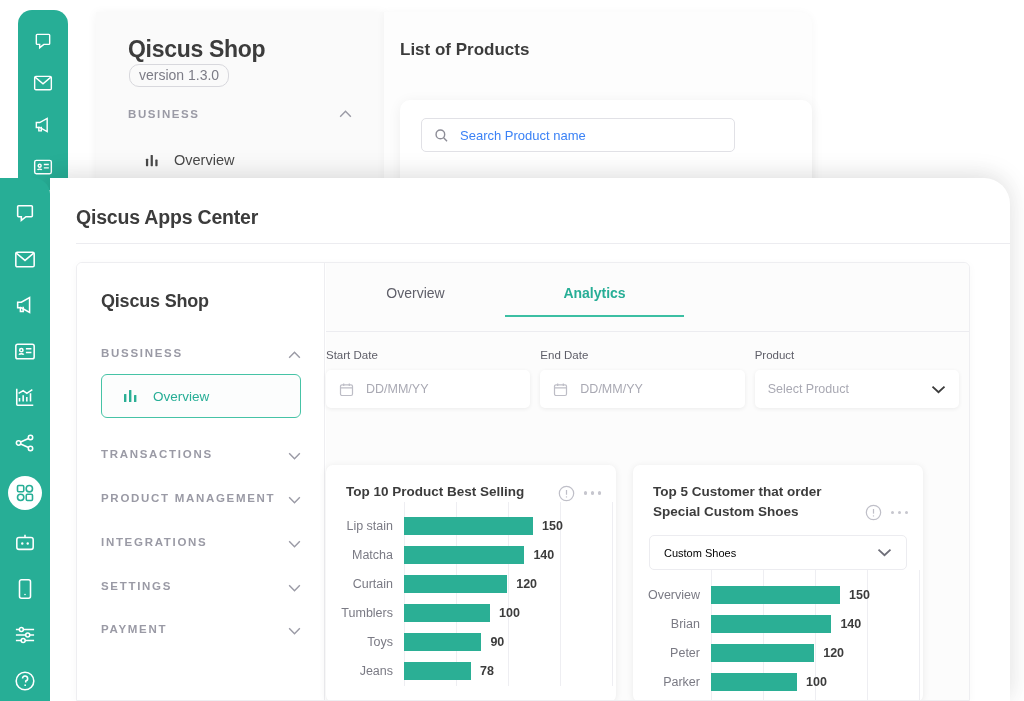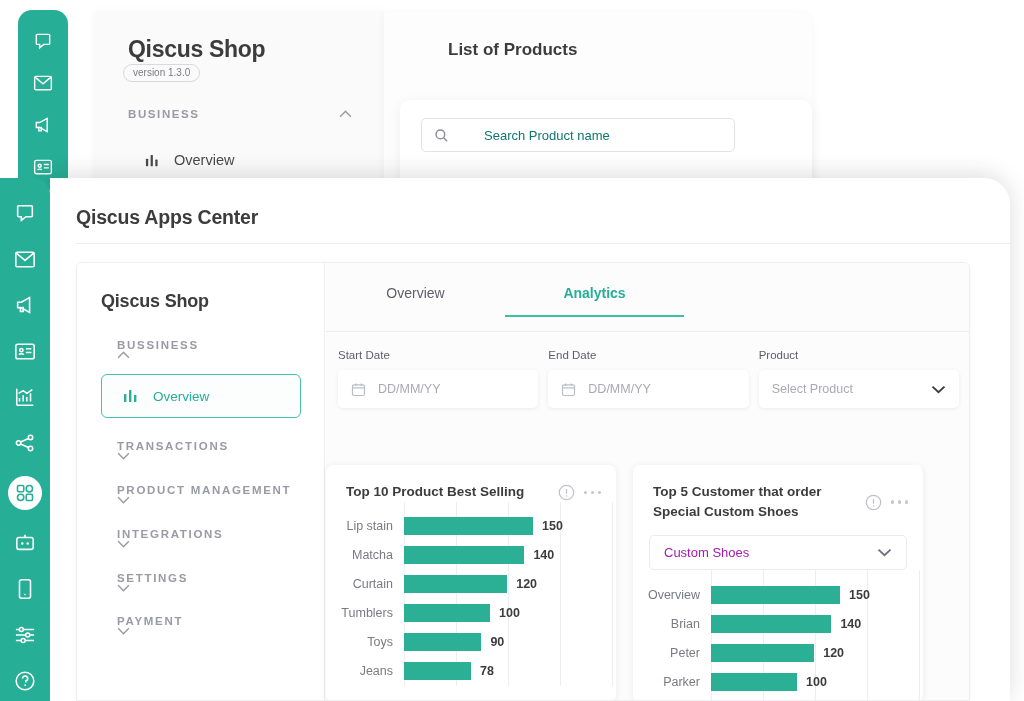--- a/index.html
+++ b/index.html
@@ -21,44 +21,44 @@
   }
   .bg-rail .ic { width:22px; height:22px; color:#fff; display:flex; align-items:center; justify-content:center; }
 
   .bg-panel {
     position:absolute; left:96px; top:12px; width:288px; height:300px;
     background:#fafafa;
     box-shadow: 0 1px 10px rgba(0,0,0,.05);
   }
   .bg-panel-title { position:absolute; left:128px; top:36px; font-size:23px; font-weight:bold; color:#3c3c3c; letter-spacing:-.3px;}
   .bg-version {
-    position:absolute; left:123px; top:64px; border:1px solid #d8d8dd; border-radius:10px;
-    padding:2px 9px 3px; font-size:10px; color:#7c7c86;
+    position:absolute; left:129px; top:64px; border:1px solid #d8d8dd; border-radius:10px;
+    padding:2px 9px 3px; font-size:14px; color:#7c7c86;
   }
   .bg-section { position:absolute; left:128px; top:108px; width:224px; display:flex; align-items:center; justify-content:space-between; }
   .bg-section span { font-size:11.5px; letter-spacing:1.6px; color:#9a9aa5; font-weight:bold; }
   .bg-overview { position:absolute; left:145px; top:152px; display:flex; align-items:center; gap:14px; }
   .bg-overview .lbl { font-size:14.5px; color:#4a4a4a; }
 
   .bg-main {
     position:absolute; left:384px; top:12px; width:428px; height:300px;
     background:#fdfdfd; border-radius:0 12px 0 0;
     box-shadow: 0 1px 10px rgba(0,0,0,.04);
   }
-  .bg-main-title { position:absolute; left:400px; top:40px; font-size:17px; font-weight:bold; color:#3c3c3c;margin-left:48px; }
+  .bg-main-title { position:absolute; left:400px; top:40px; font-size:17px; font-weight:bold; color:#3c3c3c; }
   .bg-card {
     position:absolute; left:400px; top:100px; width:412px; height:220px;
     background:#fff; border-radius:10px 10px 0 0; box-shadow: 0 2px 14px rgba(0,0,0,.06);
   }
   .bg-search {
     position:absolute; left:421px; top:118px; width:314px; height:34px;
     border:1px solid #e1e1e6; border-radius:5px; background:#fff;
     display:flex; align-items:center; padding:0 12px; gap:11px;
   }
-  .bg-search .ph { font-size:13px; color:#0f766e;margin-left:24px; }
+  .bg-search .ph { font-size:13px; color:#3b82f6; }
   .fg-shadow {
     position:absolute; left:50px; top:178px; width:960px; height:523px;
     border-radius:0 26px 0 0;
     background:#fff;
     box-shadow: 0 -3px 26px rgba(0,0,0,.10), -4px 0 26px rgba(0,0,0,.05);
   }
 
   .fg-rail {
     position:absolute; left:0; top:178px; width:50px; height:523px;
     background:#27ae96; border-radius:0 16px 0 0;
@@ -91,22 +91,22 @@
     overflow:hidden;
   }
 
   
   .side-nav {
     position:absolute; left:0; top:0; width:248px; height:439px;
     background:#fff; border-right:1px solid #eeeef1;
   }
   .side-title { position:absolute; left:24px; top:28px; font-size:18px; font-weight:bold; color:#3c3c3c; letter-spacing:-.2px;}
   .nav-group {
-    position:absolute; left:40px; width:200px; height:20px;
-    display:flex; align-items:flex-start; justify-content:space-between;flex-direction:column;
+    position:absolute; left:24px; width:200px; height:20px;
+    display:flex; align-items:flex-end; justify-content:space-between;
   }
   .nav-group span.t { font-size:11.5px; letter-spacing:1.7px; color:#9a9aa5; font-weight:bold; }
   .nav-item-active {
     position:absolute; left:24px; top:111px; width:200px; height:44px;
     border:1px solid #46c3a6; border-radius:6px; background:#fcfdfd;
     display:flex; align-items:center; gap:14px; padding-left:21px;
   }
   .nav-item-active .lbl { font-size:13.5px; color:#27ae96; }
 
   
@@ -114,46 +114,46 @@
   .pane-tabs { position:absolute; left:0; top:22px; width:100%; display:flex; }
   .pane-tabs .ptab {
     width:179px; text-align:center; font-size:14px; color:#60606a;
     padding-bottom:14px; border-bottom:2px solid transparent;
   }
   .pane-tabs .ptab.active { color:#27ae96; font-weight:bold; border-bottom-color:#3cbfa3; }
   .pane-rule { position:absolute; left:0; top:68px; width:100%; height:1px; background:#ececf0; }
 
   .filters { position:absolute; left:0; top:86px; width:100%; display:flex; gap:0; padding-left:0; }
   .filter { width:205px; margin-right:10px; }
-  .filter:first-child { margin-left:12px; }
+  .filter:first-child { margin-left:0; }
   .filter .flbl { font-size:11.5px; color:#5e5e68; margin-bottom:9px; }
   .filter .fbox {
     height:38px; background:#fff; border-radius:5px; box-shadow:0 1px 4px rgba(0,0,0,.07);
     display:flex; align-items:center; padding:0 13px; gap:12px;
   }
   .filter .fbox .ph { font-size:12.5px; color:#a9a9b3; flex:1 1 auto; }
 
   
   .chart-card {
     position:absolute; background:#fff; border-radius:7px;
     box-shadow: 0 1px 7px rgba(0,0,0,.08);
   }
   .cc-left  { left:0px;   top:202px; width:290px; height:237px; }
   .cc-right { left:307px; top:202px; width:290px; height:237px; }
-  .cc-head { position:relative; padding:17px 15px 0 20px; display:flex; justify-content:space-between; align-items:center; }
+  .cc-head { position:relative; padding:17px 15px 0 20px; display:flex; justify-content:space-between; align-items:flex-end; }
   .cc-title { font-size:13.5px; font-weight:bold; color:#3c3c3c; line-height:1.45; }
   .cc-actions { display:flex; align-items:center; gap:9px; padding-top:1px; }
   .dots { display:flex; gap:3.5px; }
   .dots i { width:3.5px; height:3.5px; border-radius:50%; background:#c6c6ce; display:block; }
 
   .sel-box {
     margin:14px 16px 0 16px; height:35px; border:1px solid #ececf0; border-radius:5px;
     display:flex; align-items:center; padding:0 14px; background:#fff;
   }
-  .sel-box .v { font-size:13px; color:#a21caf; flex:1 1 auto; }
+  .sel-box .v { font-size:11px; color:#000000; flex:1 1 auto; }
 
   .plot { position:relative; padding:10px 0 0 0; }
   .grow { display:flex; align-items:center; height:29px; position:relative; z-index:2; }
   .glabel { width:78px; text-align:right; padding-right:11px; font-size:12.5px; color:#7a7a84; flex:0 0 auto;}
   .gbar { height:18px; background:#2baf95; flex:0 0 auto; }
   .gval { font-size:12.5px; font-weight:bold; color:#3c3c3c; padding-left:9px; }
   .grid { position:absolute; left:78px; right:0; top:0; bottom:0; z-index:1; }
   .grid i { position:absolute; top:0; bottom:0; width:1px; background:#eeeef2; display:block; }
 
   svg { display:block; }

